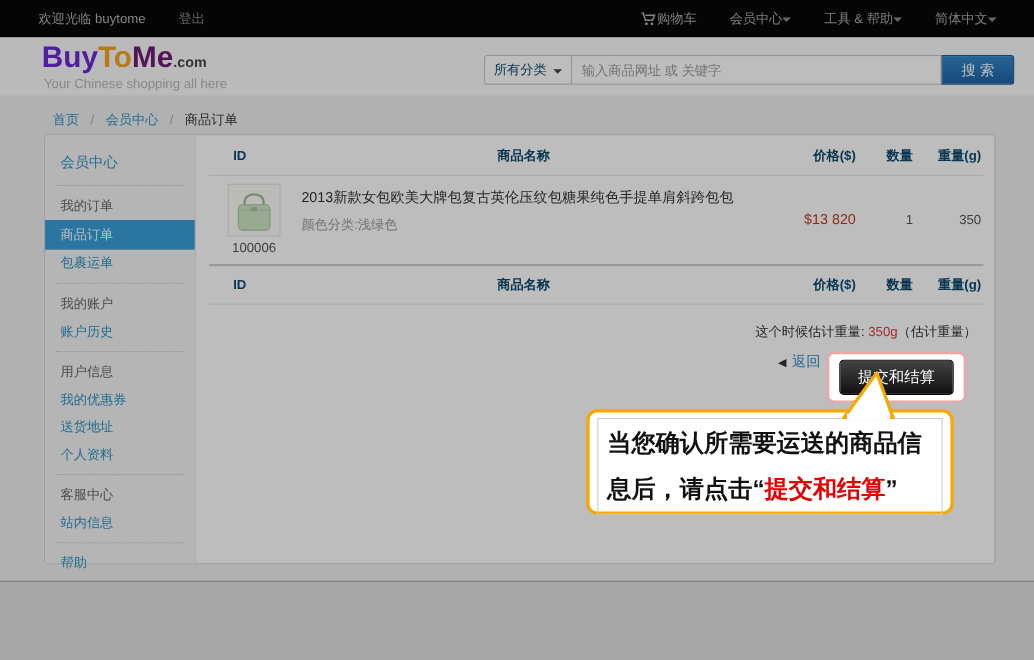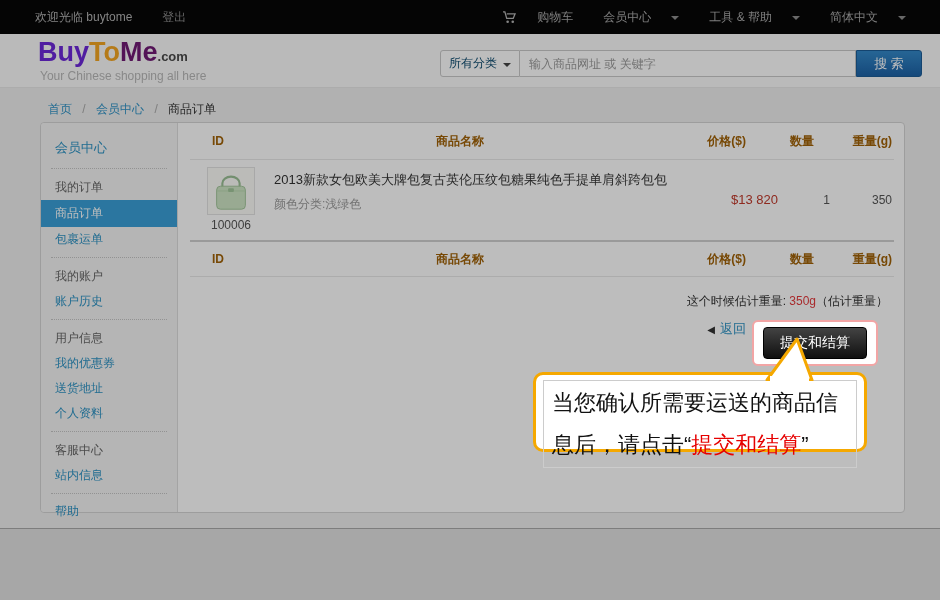--- a/index.html
+++ b/index.html
@@ -11,21 +11,21 @@
   }
 
   
   .topbar {
     height:34px; background:#070707; display:flex; align-items:center;
     color:#b3b3b3; font-size:12px;
   }
   .topbar .welcome { margin-left:35px; }
   .topbar .logout { margin-left:30px; color:#8a8a8a; cursor:pointer; }
   .topbar .right { margin-left:auto; display:flex; align-items:center; gap:30px; padding-right:34px; }
-  .topbar .titem { display:flex; align-items:center; gap:20px; color:#aaa; cursor:pointer; }
+  .topbar .titem { display:flex; align-items:center; gap:0; color:#aaa; cursor:pointer; }
   .caret {
     display:inline-block; width:0; height:0;
     border-left:4px solid transparent; border-right:4px solid transparent;
     border-top:4px solid #8d8d8d; margin-top:2px;
   }
   .cart-svg { width:15px; height:13px; }
 
   
   .header { height:54px; background:#fbfbfb; position:relative; border-bottom:1px solid #e9e9e9; }
   .logo { position:absolute; left:38px; top:3px; font-size:27px; font-weight:bold; cursor:pointer; letter-spacing:0; }
@@ -66,21 +66,21 @@
     border-radius:4px 0 0 4px; padding-top:9px; flex-shrink:0;
   }
   .side-title { color:#2e93c4; font-size:13px; padding:7px 14px 6px; cursor:pointer; }
   .side-div { border-top:1px dotted #c6c6c6; margin:5px 10px; }
   .side-label { color:#666; font-size:12px; padding:5px 14px 4px; }
   .side-link { color:#2e93c4; font-size:12px; padding:4px 14px; cursor:pointer; }
   .side-link.selected { background:#3aa0d8; color:#fff; padding-top:5px; padding-bottom:5px; }
 
   .main { flex:1; padding:0 10px 0 12px; display:flex; flex-direction:column; }
   .trow { display:flex; align-items:center; }
-  .hdr { height:37px; font-weight:bold; color:#a16207; border-bottom:1px solid #e8e8e8; font-size:12px;gap:16px; }
+  .hdr { height:37px; font-weight:bold; color:#0c4a6e; border-bottom:1px solid #e8e8e8; font-size:12px; }
   .hdr2 { border-top:2px solid #d0d0d0; }
   .col-id { width:76px; padding-left:22px; }
   .col-name { flex:1; text-align:center; }
   .col-price { width:92px; text-align:right; }
   .col-qty { width:52px; text-align:right; }
   .col-weight { width:64px; text-align:right; padding-right:2px; }
 
   .prow { display:flex; padding:7px 0 8px; align-items:stretch; }
   .pid-cell { width:76px; padding-left:6px; text-align:center; }
   .pimg {
@@ -114,22 +114,22 @@
   
   .footer {
     position:absolute; left:0; top:528px; width:940px; height:72px;
     background:#e2e2e2; border-top:1px solid #a9a9a9;
   }
 
   
   .dim-overlay { position:absolute; inset:0; background:rgba(0,0,0,0.26); z-index:50; }
 
   .callout {
-    position:absolute; left:533px; top:372px; width:334px; height:80px;
-    background:#fff; border:3px solid #f5a800; border-radius:10px; z-index:70;
+    position:absolute; left:533px; top:372px; width:334px; height:96px;
+    background:#fff; border:3px solid #f5a800; border-radius:10px; z-index:70;font-weight:bold;
   }
   .callout-inner {
     margin:5px 7px; border:1px solid #cccccc; padding:1px 8px;
     font-size:22px; line-height:42px; color:#111; white-space:nowrap;
   }
   .callout-inner .red { color:#e60000; }
   .callout-tail { position:absolute; left:215px; top:-42px; width:80px; height:48px; }
 </style>
 </head>
 <body>

